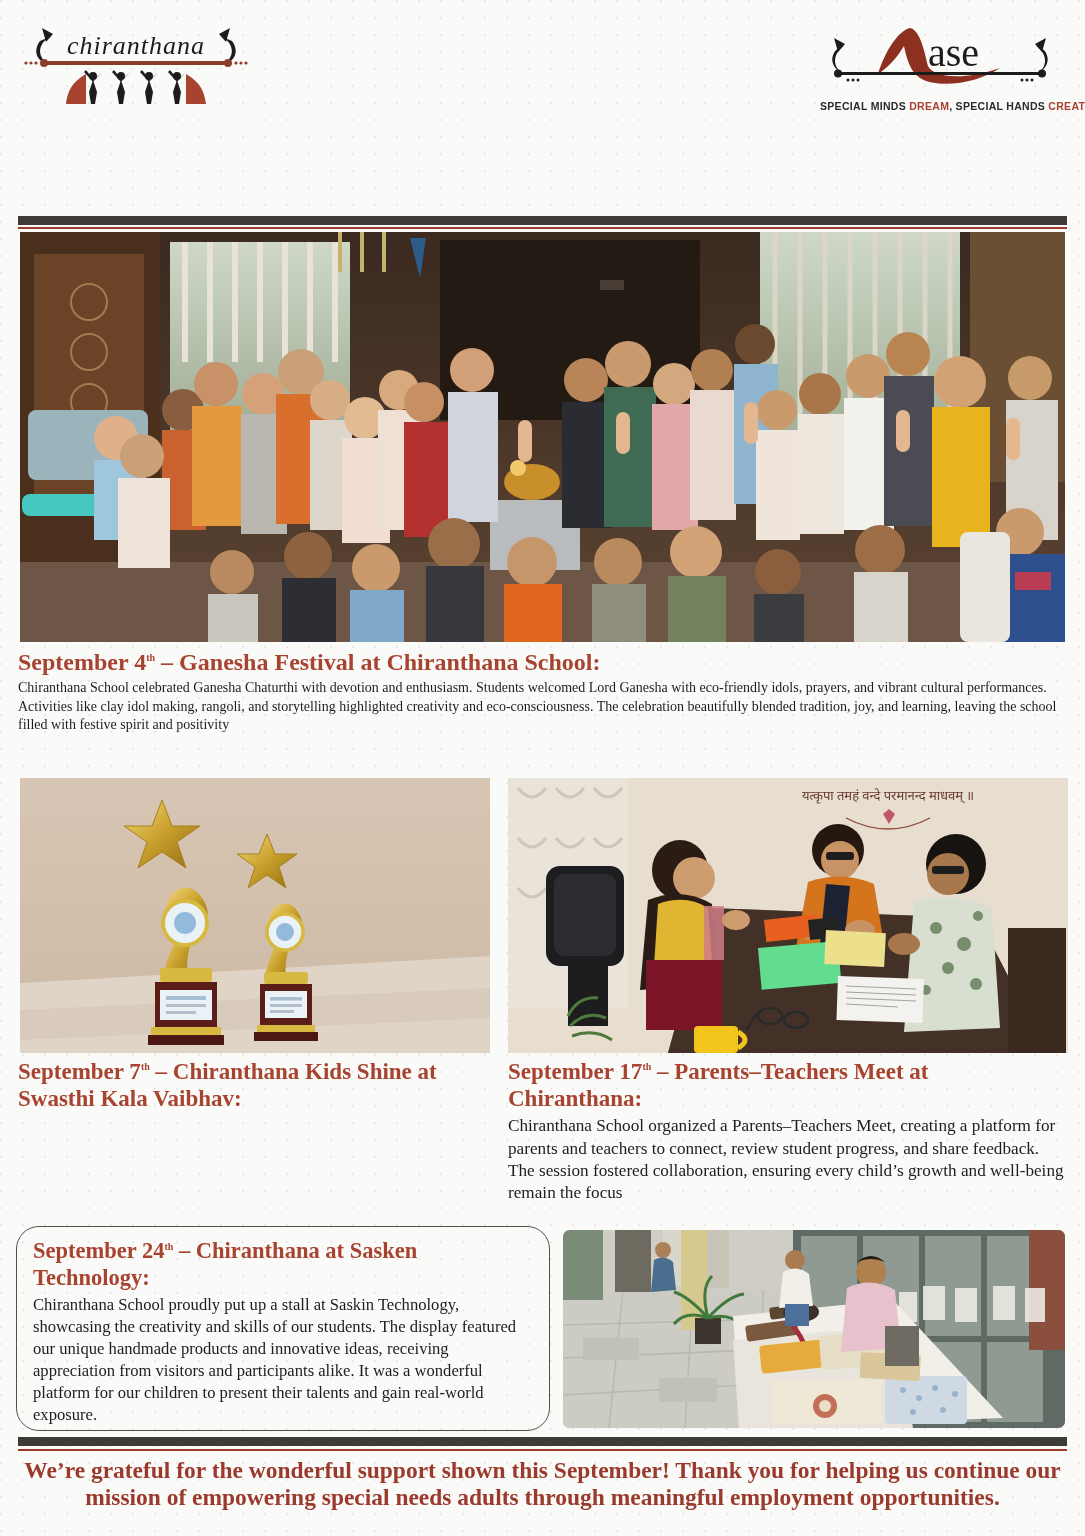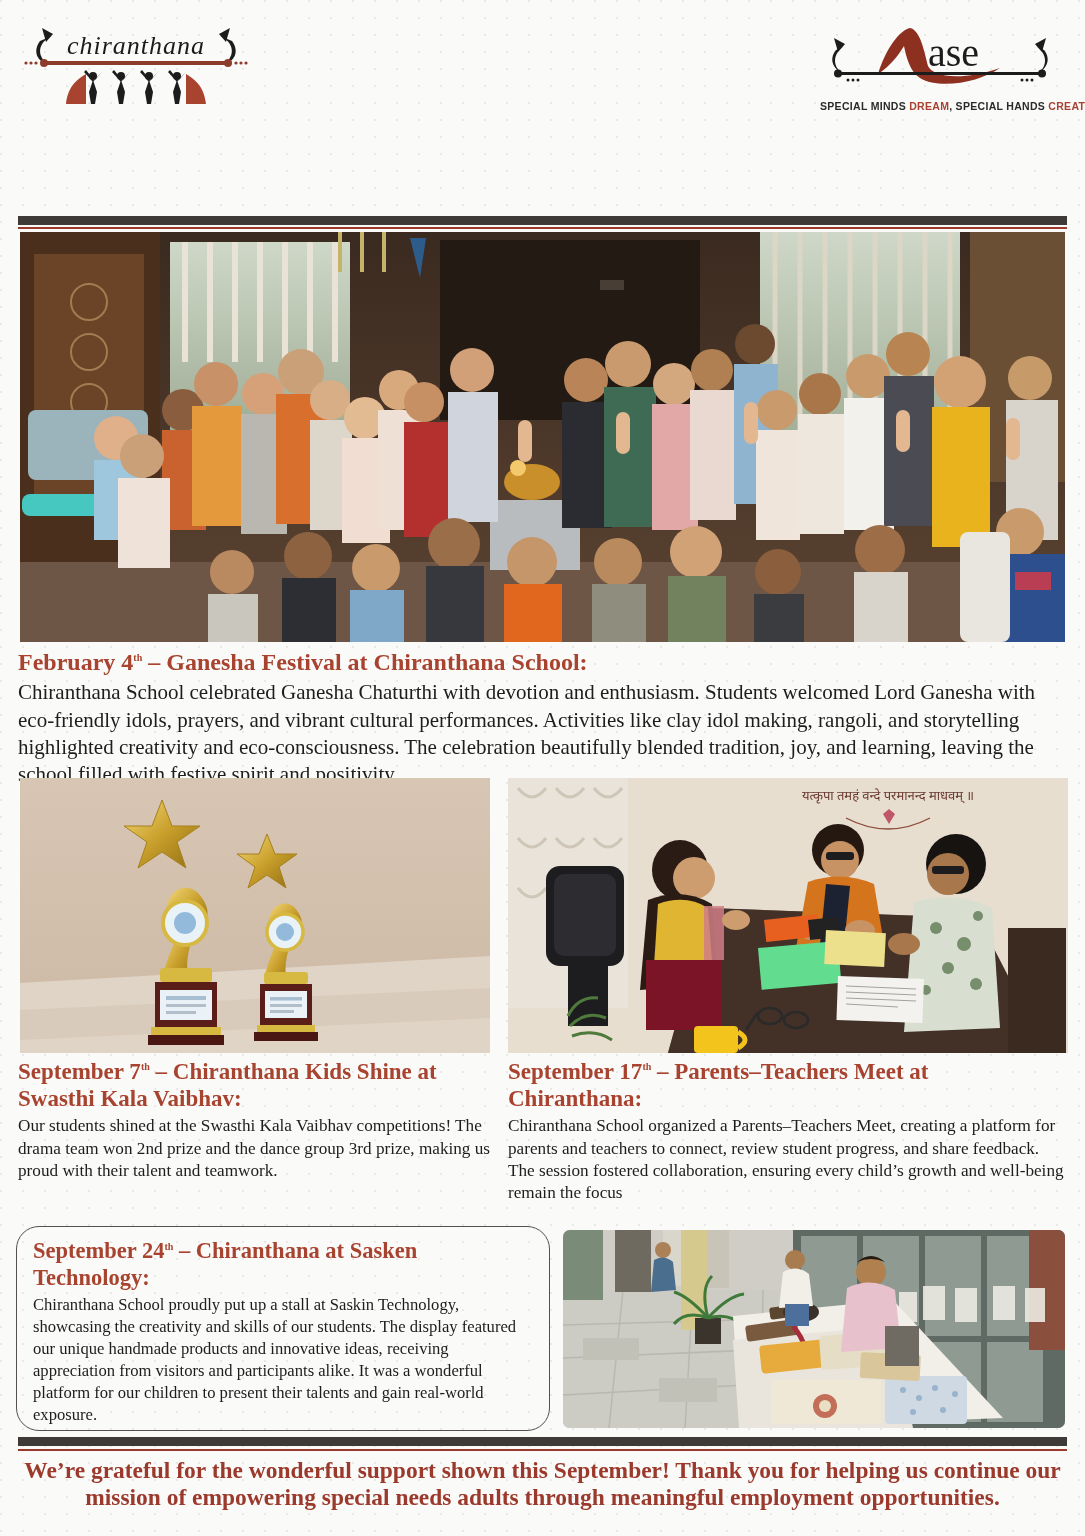--- a/index.html
+++ b/index.html
@@ -81,21 +81,21 @@
   .sec-head sup{font-size:10px;vertical-align:super;}
   .sec-body{
     color:#1d1d1d;
     font-family:"Liberation Serif", serif;
     font-size:17.6px;
     line-height:1.30;
     margin:3px 0 0 0;
   }
 
   #block-ganesha{position:absolute;left:18px;top:648px;width:1048px;}
-  #block-ganesha .sec-body{font-size:21px;line-height:1.30;}
+  #block-ganesha .sec-body{font-size:14px;line-height:1.30;}
 
   #block-kids{position:absolute;left:18px;top:1058px;width:480px;}
   #block-kids .sec-head{font-size:23px;}
   #block-kids .sec-body{font-size:17.2px;}
 
   #block-ptm{position:absolute;left:508px;top:1058px;width:558px;}
   #block-ptm .sec-head{font-size:23px;}
   #block-ptm .sec-body{font-size:17.2px;}
 
   
@@ -426,21 +426,21 @@
       <g fill="#c99a6c">
           <circle cx="1000" cy="300" r="24"></circle>
         </g>
       <rect x="960" y="322" width="85" height="88" fill="#2d4f8e"></rect>
       <rect x="995" y="340" width="36" height="18" fill="#d23a49" opacity=".85"></rect>
       <rect x="940" y="300" width="50" height="110" rx="8" fill="#e9e6df"></rect>
     </svg>
   </div>
 
   <div id="block-ganesha">
-    <h2 class="sec-head"><span>February 4</span><sup>th</sup><span> – Ganesha Festival at Chiranthana School:</span></h2>
+    <h2 class="sec-head"><span>September 4</span><sup>th</sup><span> – Ganesha Festival at Chiranthana School:</span></h2>
     <p class="sec-body">Chiranthana School celebrated Ganesha Chaturthi with devotion and enthusiasm. Students welcomed Lord Ganesha with eco-friendly idols, prayers, and vibrant cultural performances. Activities like clay idol making, rangoli, and storytelling highlighted creativity and eco-consciousness. The celebration beautifully blended tradition, joy, and learning, leaving the school filled with festive spirit and positivity</p>
   </div>
 
   <div class="photo" id="photo-trophies">
     <svg class="ph-inner" viewBox="0 0 470 275" preserveAspectRatio="none">
       <defs>
         <linearGradient id="goldg" x1="0" y1="0" x2="1" y2="1">
           <stop offset="0" stop-color="#f5d97a"></stop>
             <stop offset=".5" stop-color="#c9a02c"></stop>
             <stop offset="1" stop-color="#8f6c12"></stop>
@@ -579,21 +579,20 @@
       <g stroke="#4f7a3c" stroke-width="3" fill="none">
         <path d="M62 248 q16 -16 36 -8"></path>
           <path d="M64 258 q22 -8 40 4"></path>
           <path d="M60 238 q10 -20 30 -18"></path>
       </g>
     </svg>
   </div>
 
   <div id="block-kids">
     <h2 class="sec-head"><span>September 7</span><sup>th</sup><span> – Chiranthana Kids Shine at Swasthi Kala Vaibhav:</span></h2>
-    <p class="sec-body">Our students shined at the Swasthi Kala Vaibhav competitions! The drama team won 2nd prize and the dance group 3rd prize, making us proud with their talent and teamwork.</p>
   </div>
 
   <div id="block-ptm">
     <h2 class="sec-head"><span>September 17</span><sup>th</sup><span> – Parents–Teachers Meet at Chiranthana:</span></h2>
     <p class="sec-body">Chiranthana School organized a Parents–Teachers Meet, creating a platform for parents and teachers to connect, review student progress, and share feedback. The session fostered collaboration, ensuring every child’s growth and well-being remain the focus</p>
   </div>
 
   <div id="block-sasken">
     <h2 class="sec-head"><span>September 24</span><sup>th</sup><span> – Chiranthana at Sasken Technology:</span></h2>
     <p class="sec-body">Chiranthana School proudly put up a stall at Saskin Technology, showcasing the creativity and skills of our students. The display featured our unique handmade products and innovative ideas, receiving appreciation from visitors and participants alike. It was a wonderful platform for our children to present their talents and gain real-world exposure.</p>

